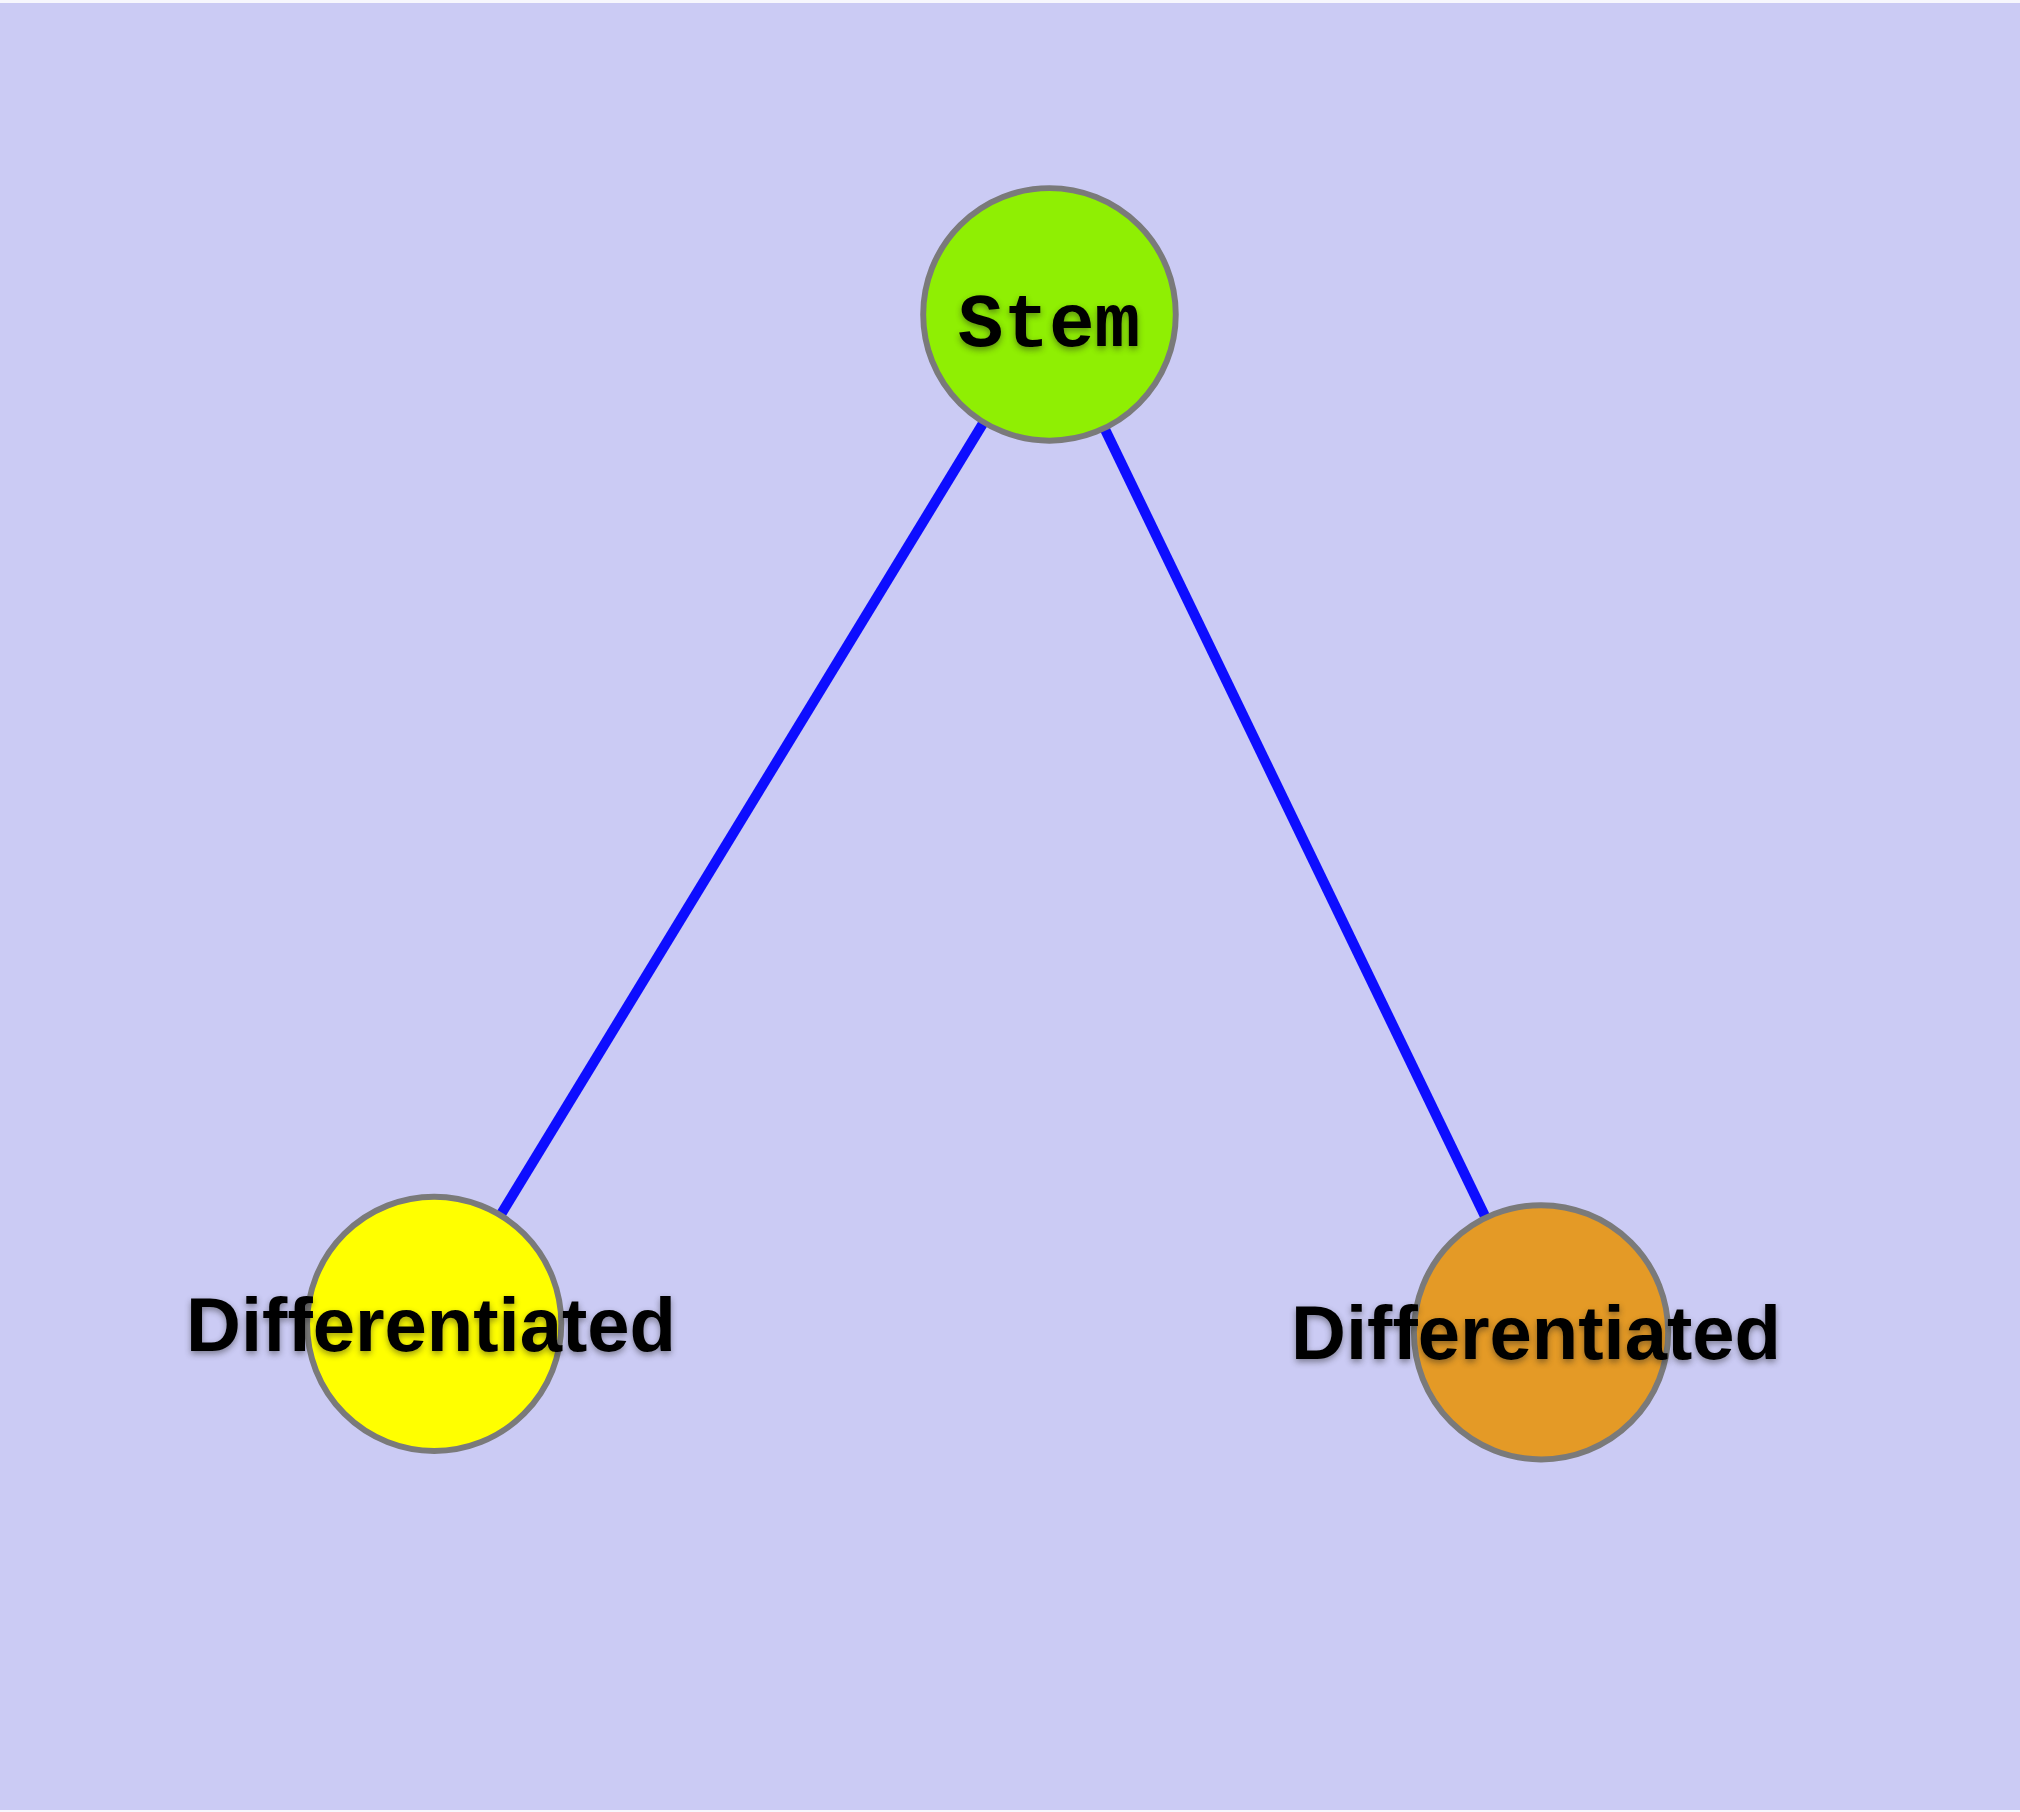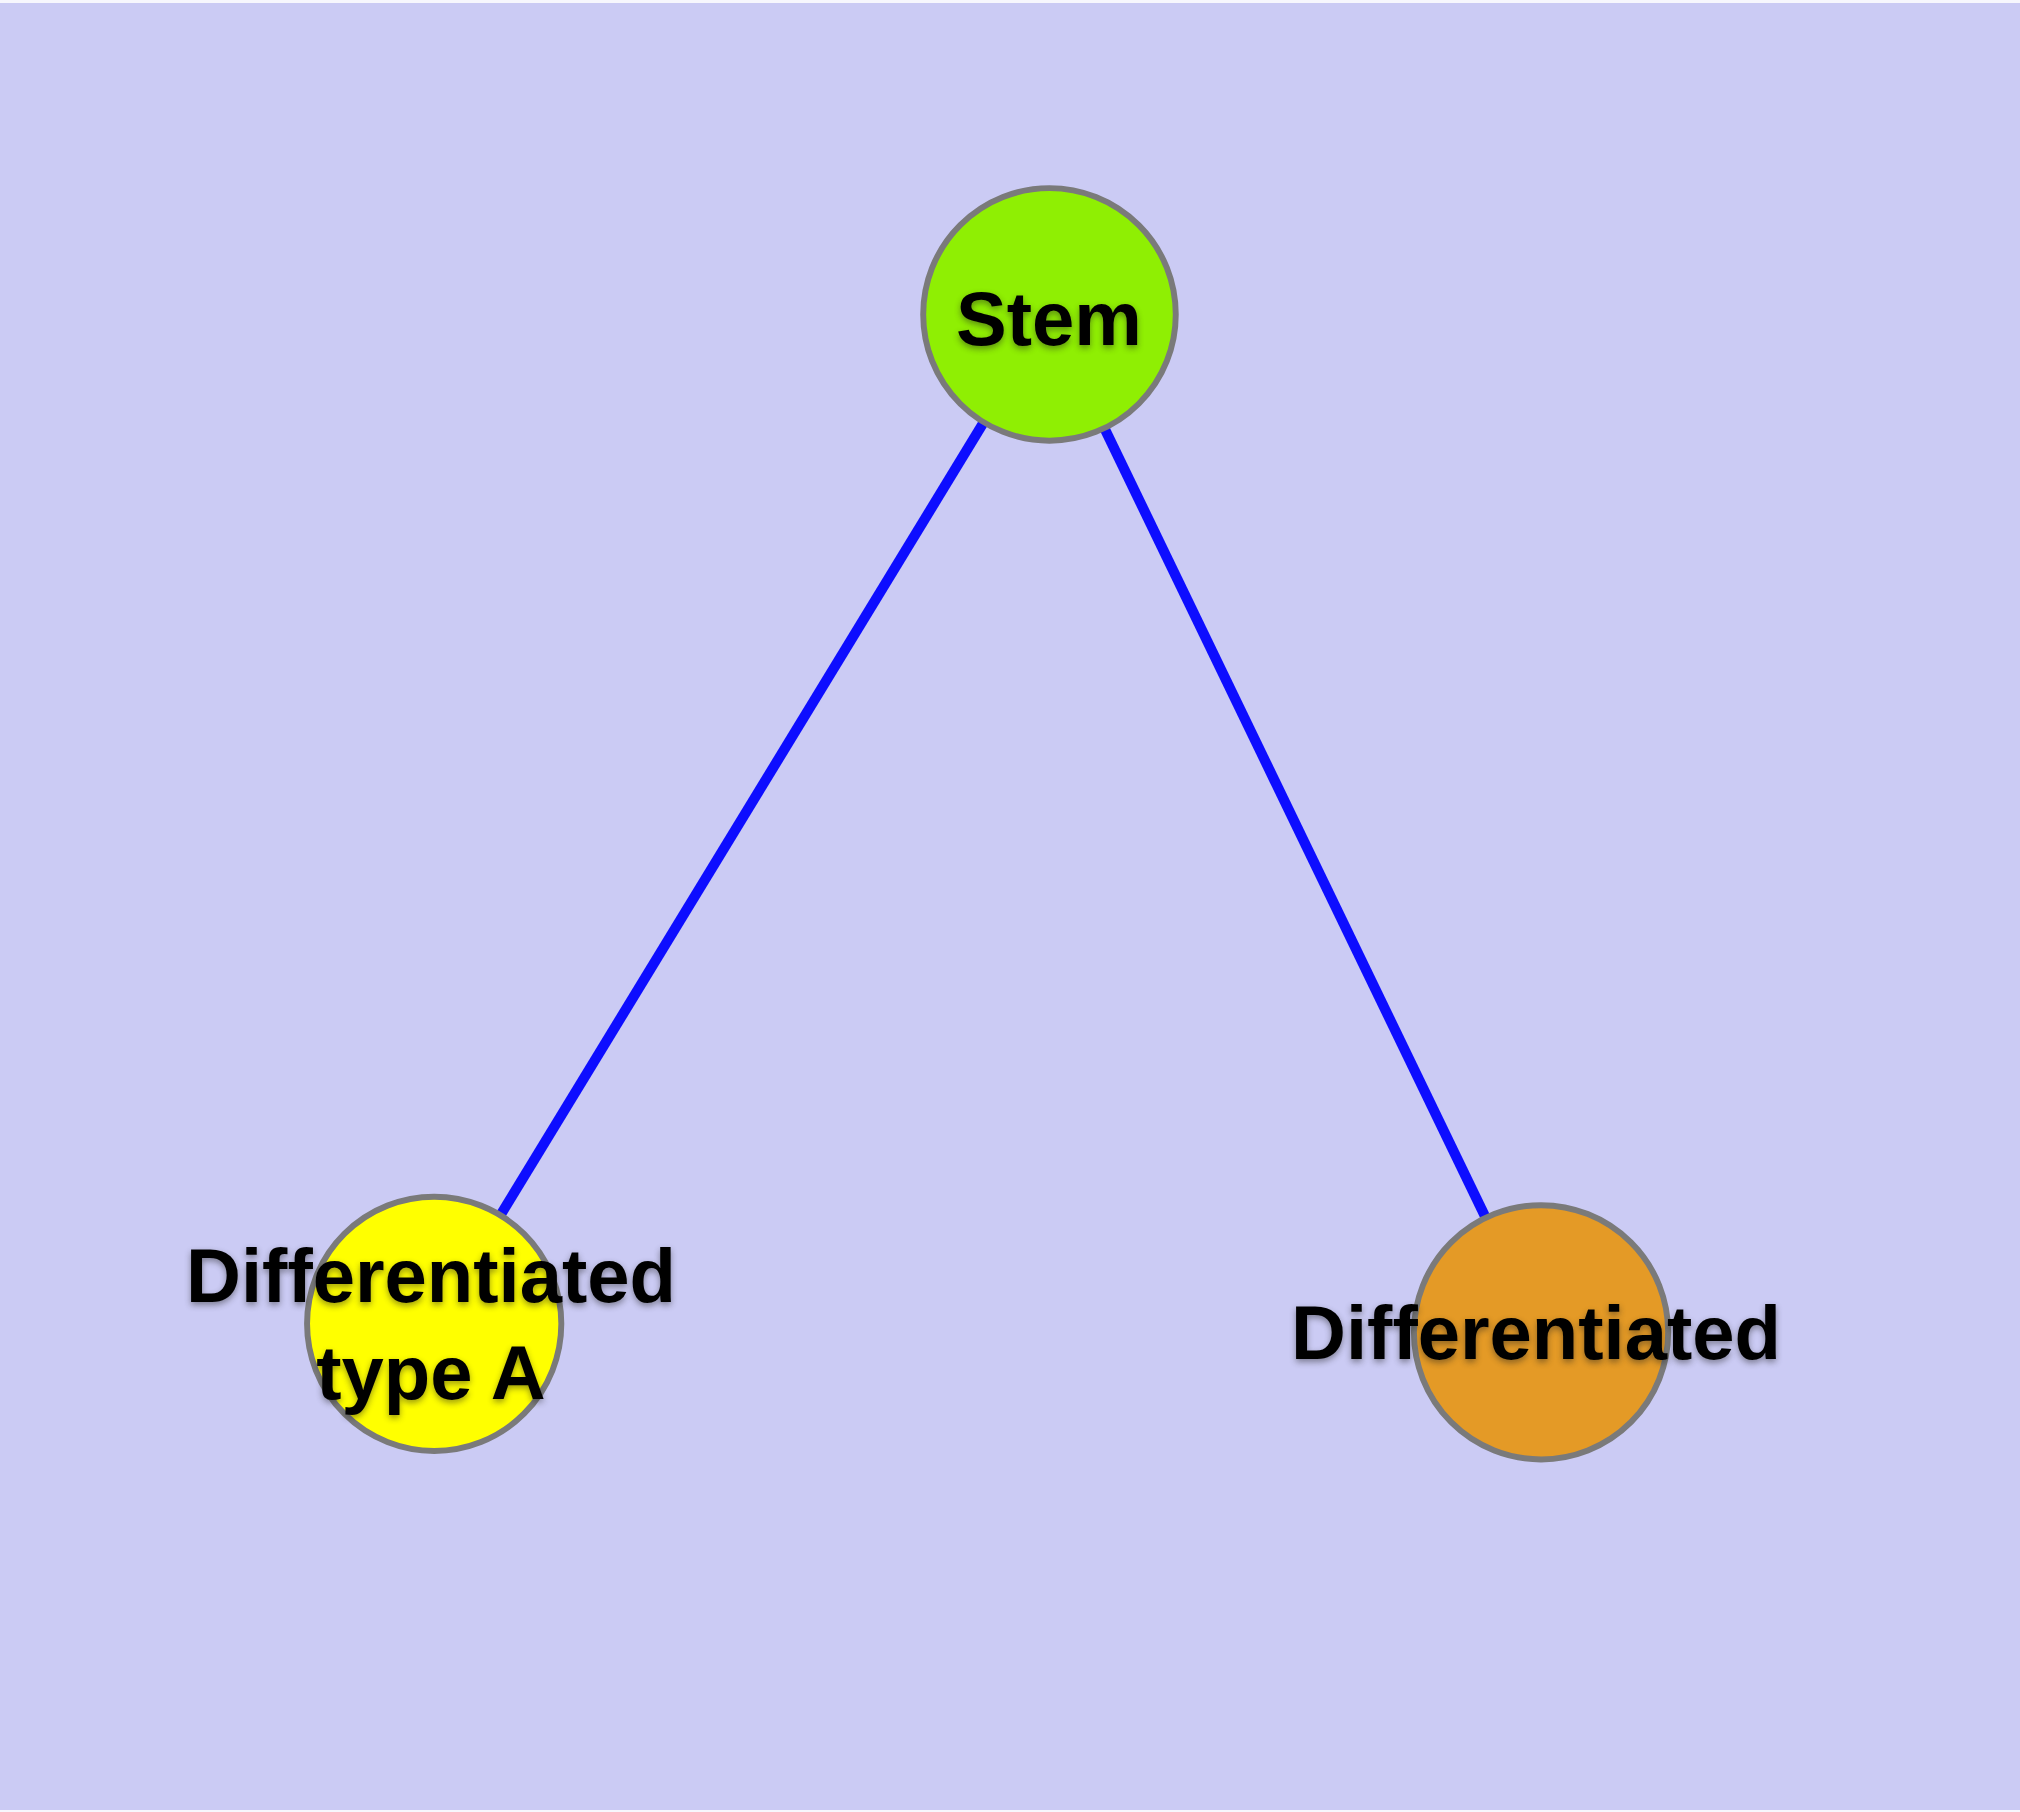--- a/index.html
+++ b/index.html
@@ -60,26 +60,25 @@
   <svg class="graph-svg" viewBox="0 0 2384 2138">
 
     <line x1="1238" y1="371" x2="512" y2="1562"></line>
     <line x1="1238" y1="371" x2="1818" y2="1572"></line>
 
     <circle cx="1238" cy="371" r="149" fill="#8fef03"></circle>
     <circle cx="512" cy="1562" r="150" fill="#ffff00"></circle>
     <circle cx="1818" cy="1572" r="150" fill="#e49a26"></circle>
   </svg>
 
-  <div class="node-label" style="left:1049px; top:318px;">
+  <div class="node-label" style="left:1049px; top:326px;font-family:Liberation Mono, monospace;">
     <div>Stem</div>
   </div>
 
   <div class="node-label" style="left:431px; top:1324px;">
     <div>Differentiated</div>
-    <div>type A</div>
   </div>
 
   <div class="node-label" style="left:1536px; top:1332px;">
     <div>Differentiated</div>
   </div>
 </div>
 
 
 </body></html>

